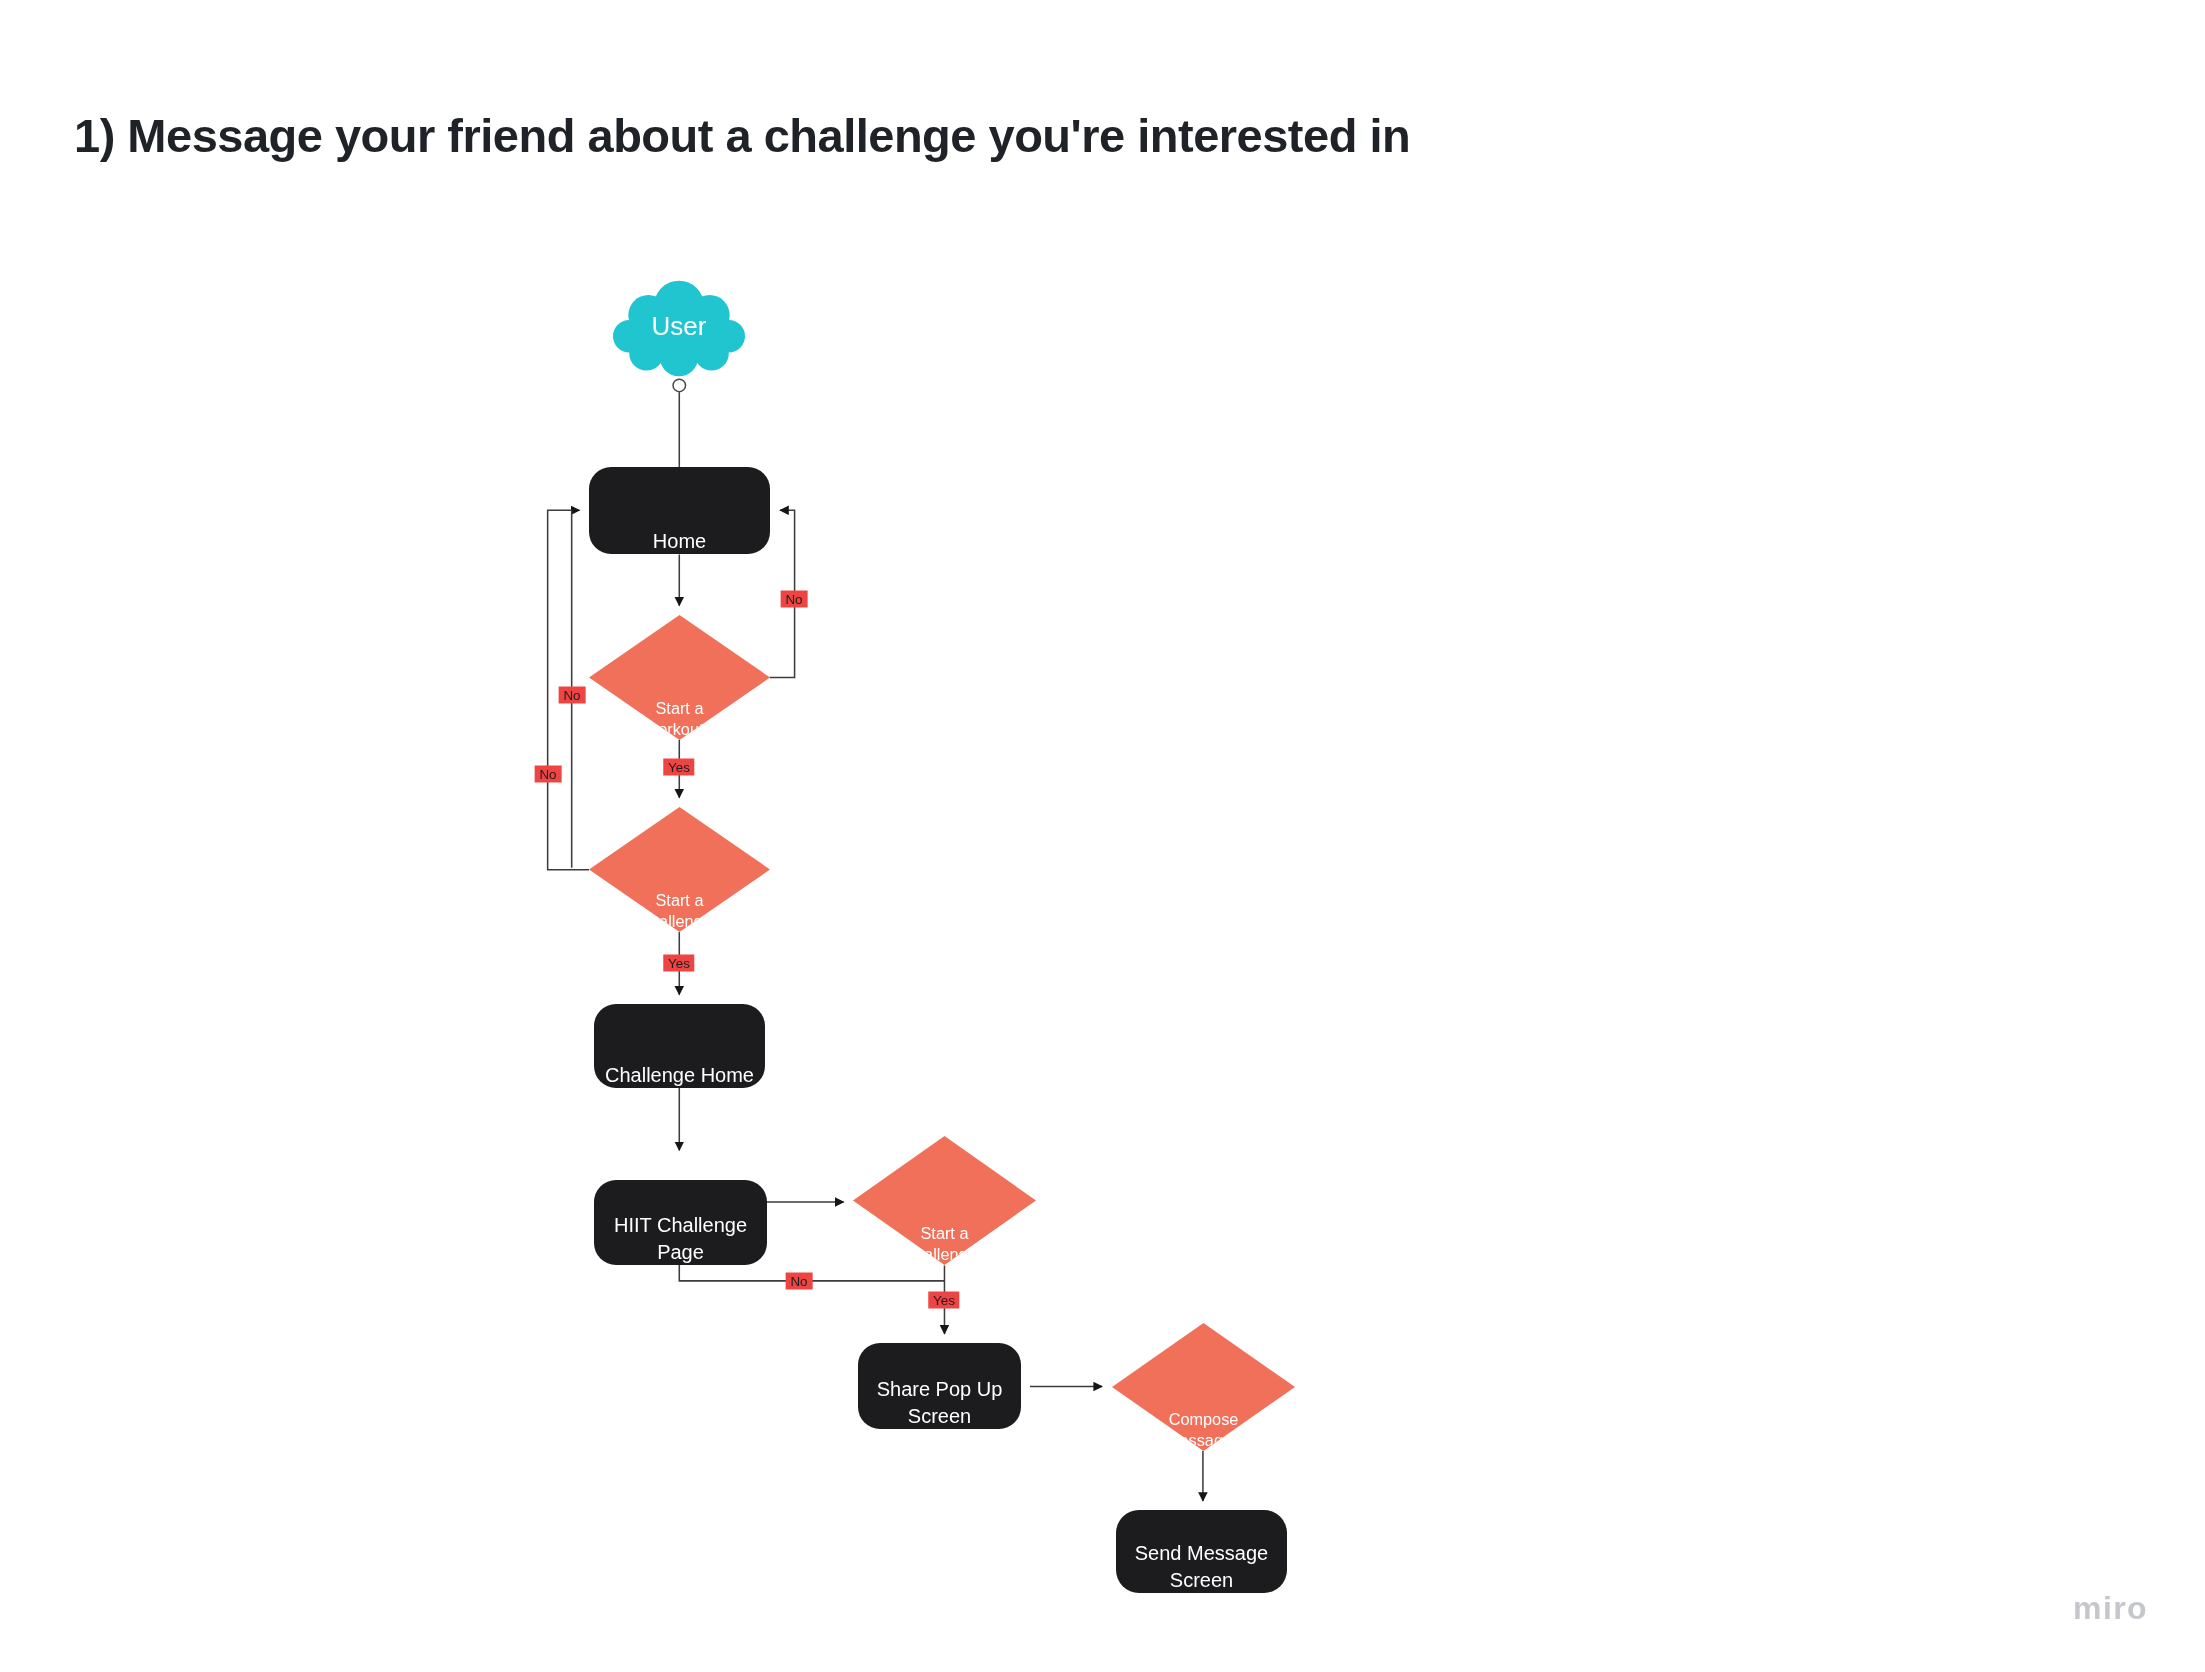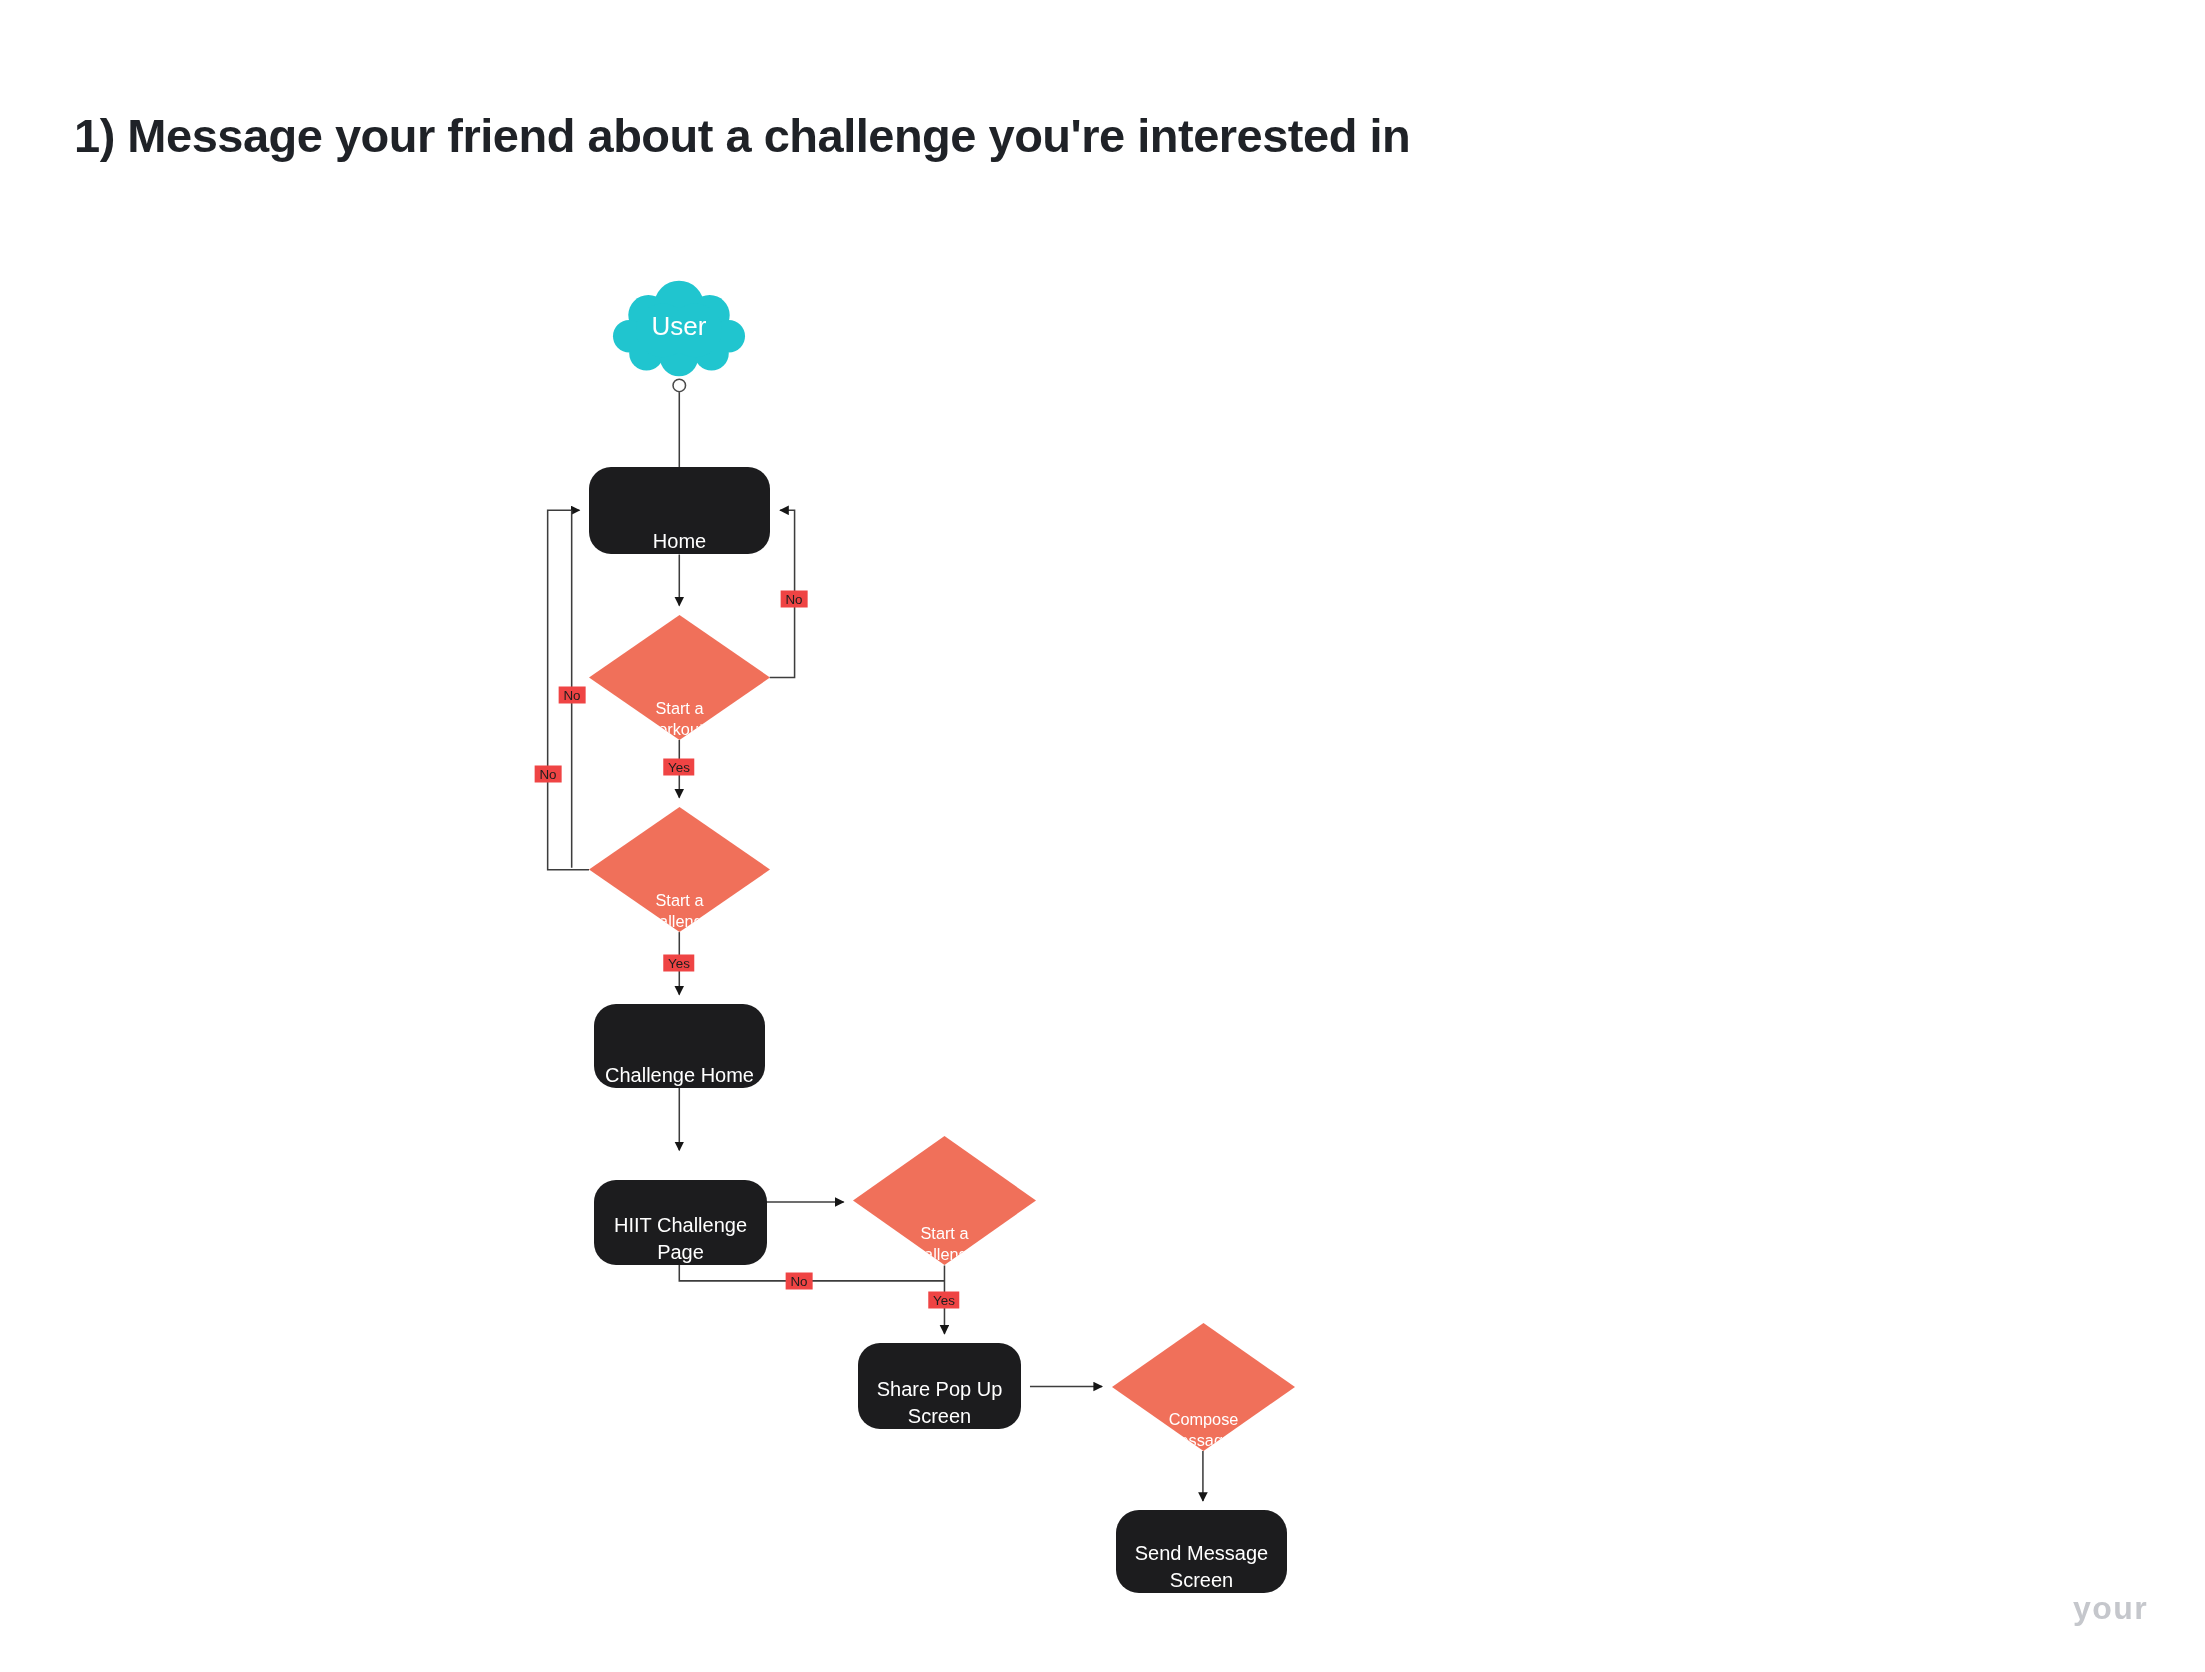--- a/index.html
+++ b/index.html
@@ -179,16 +179,16 @@
   </div>
 
   <div class="edge-label" style="left:794px; top:599px;">No</div>
   <div class="edge-label" style="left:572px; top:695px;">No</div>
   <div class="edge-label" style="left:548px; top:774px;">No</div>
   <div class="edge-label" style="left:679px; top:767px;">Yes</div>
   <div class="edge-label" style="left:679px; top:963px;">Yes</div>
   <div class="edge-label" style="left:799px; top:1281px;">No</div>
   <div class="edge-label" style="left:944px; top:1300px;">Yes</div>
 
-  <div class="watermark">your</div>
+  <div class="watermark">miro</div>
 
 </div>
 
 
 </body></html>

